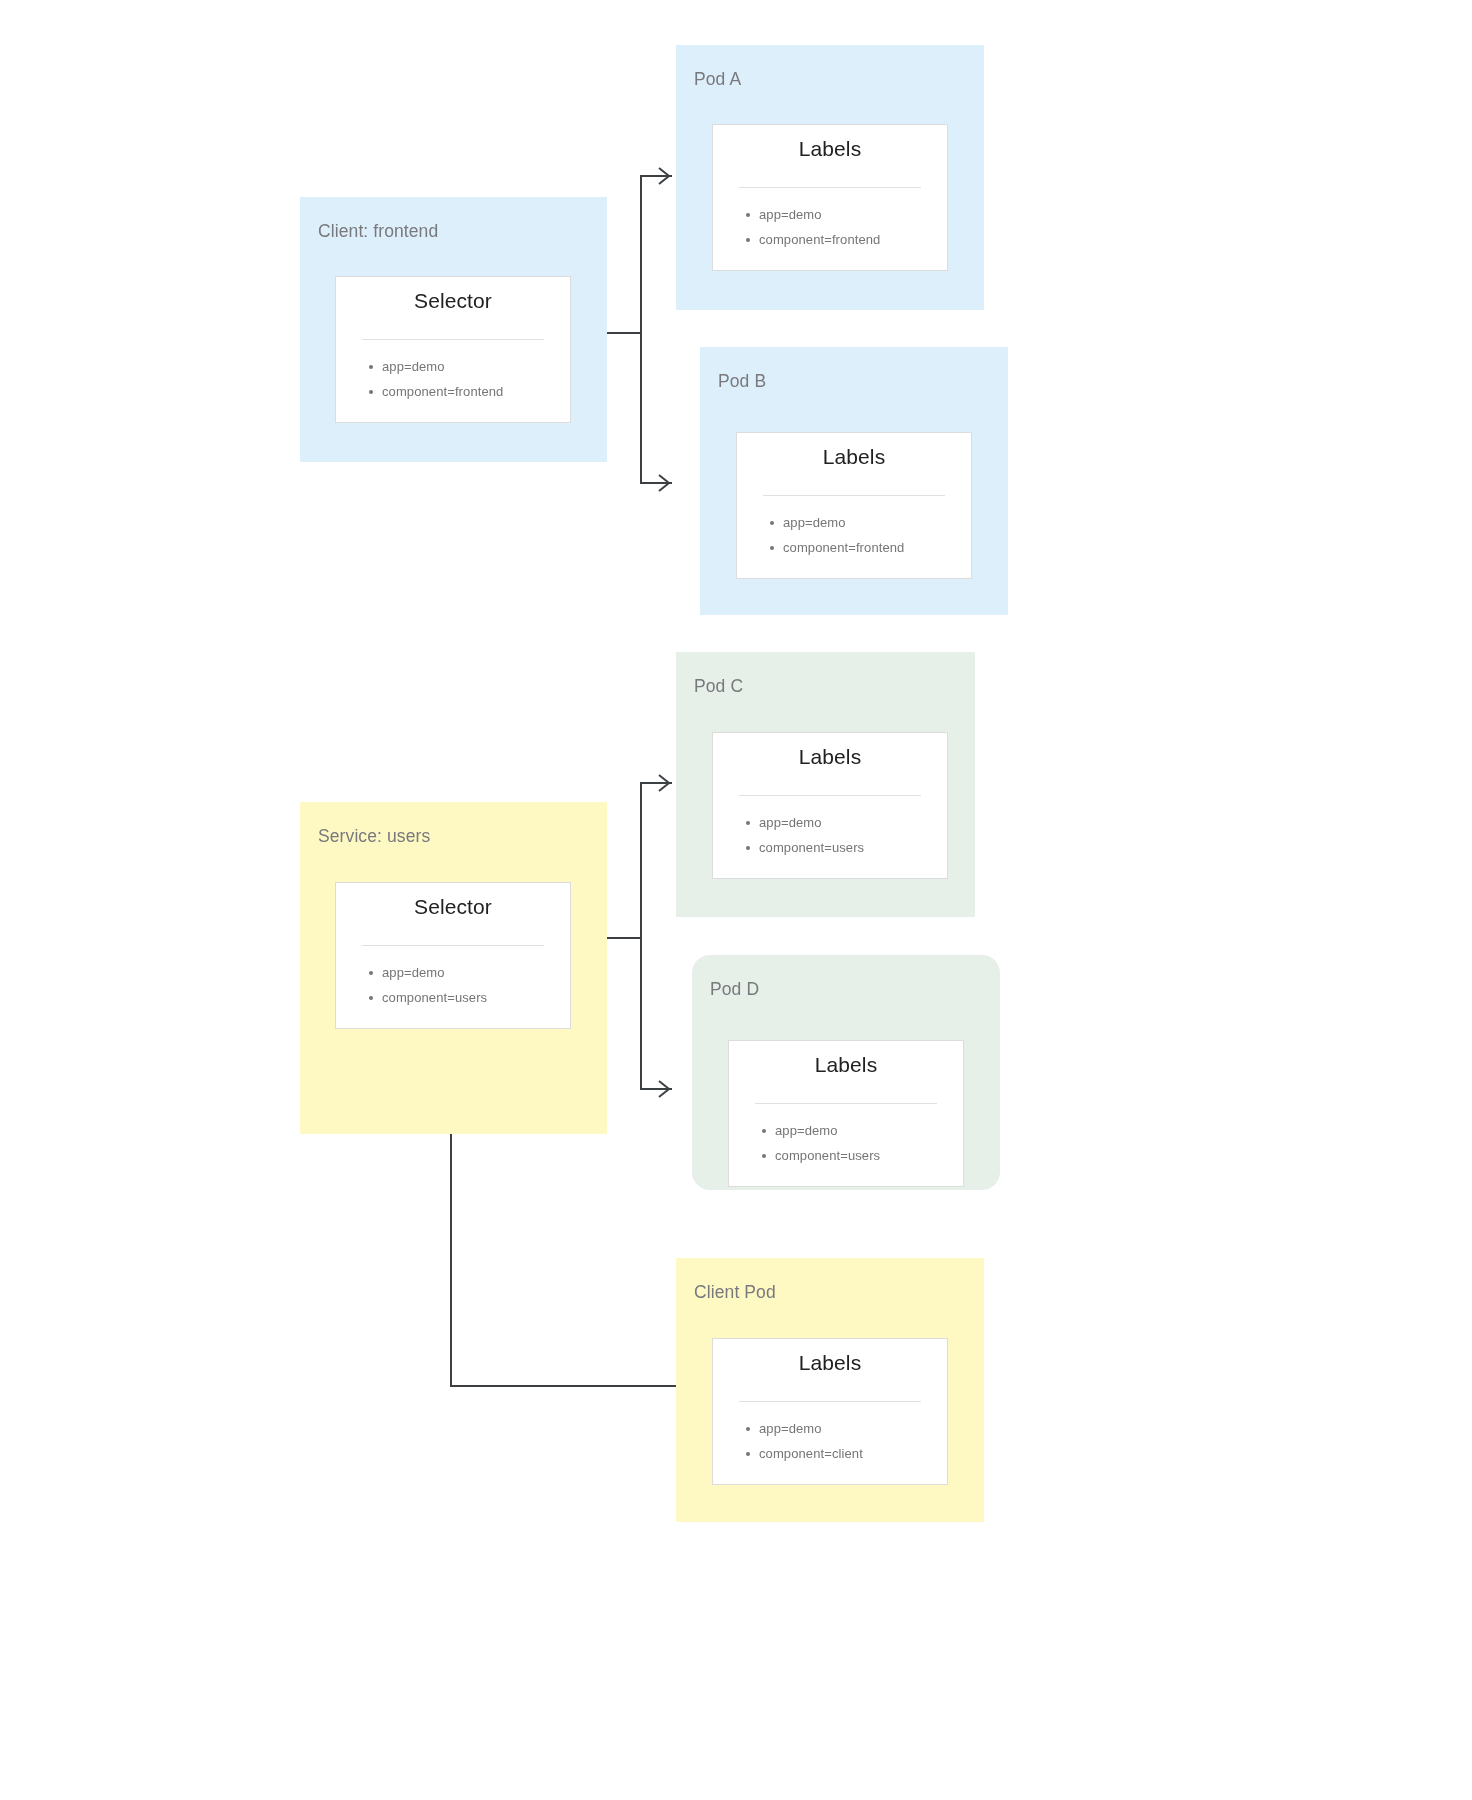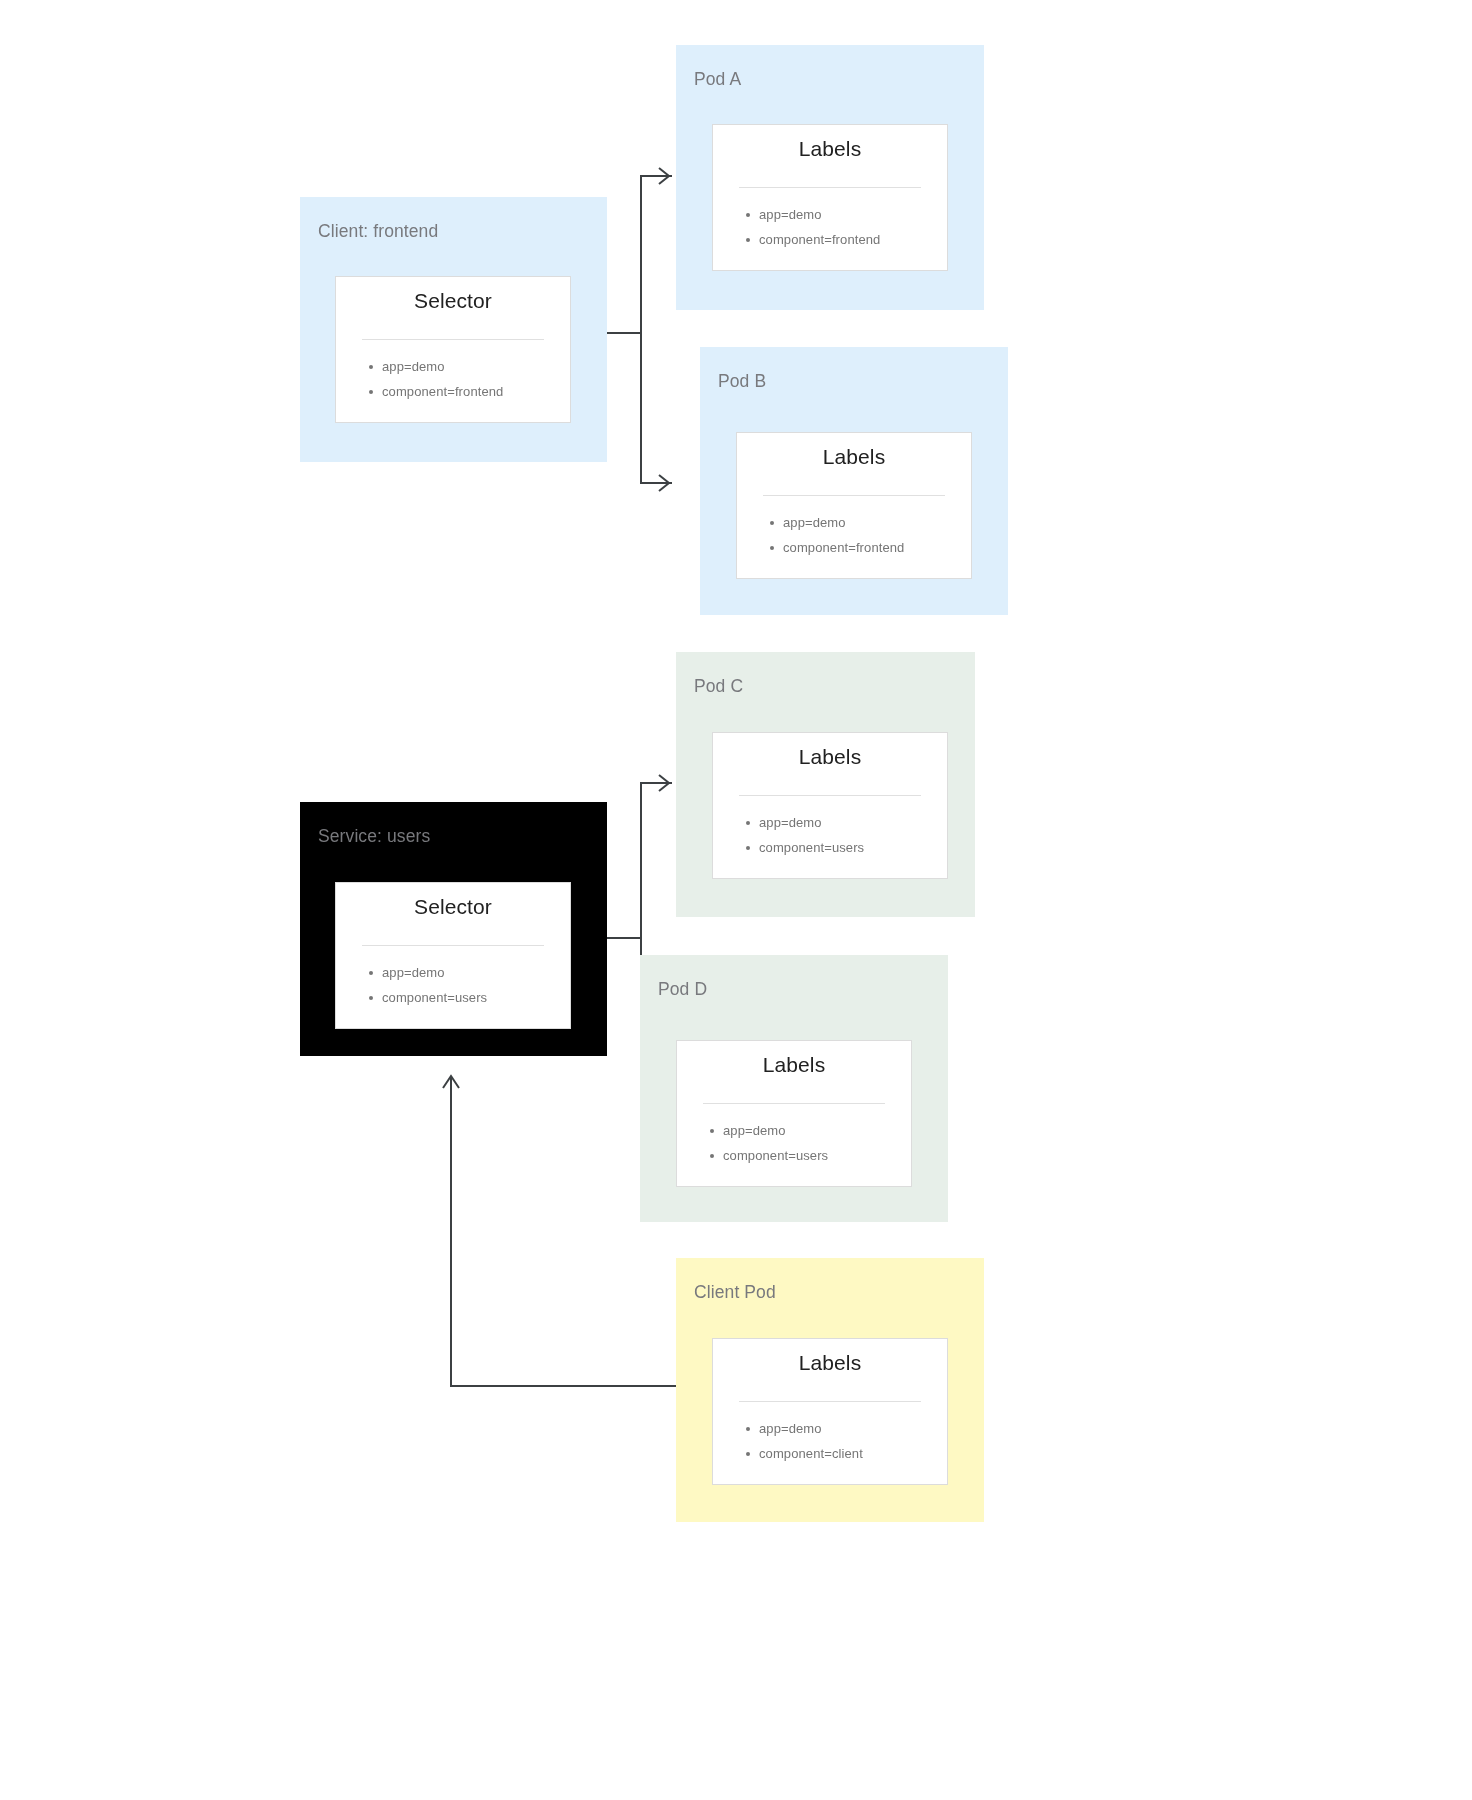--- a/index.html
+++ b/index.html
@@ -121,21 +121,21 @@
     <div class="card" style="left:35px; top:79px; width:236px; height:147px;">
       <div class="card-title">Selector</div>
       <div class="card-divider"></div>
       <ul class="card-list">
         <li>app=demo</li>
         <li>component=frontend</li>
       </ul>
     </div>
   </div>
 
-  <div class="group-box" style="left:300px; top:802px; width:307px; height:254px; background:#000000;">
+  <div class="group-box" style="left:300px; top:802px; width:307px; height:332px; background:#fef9c3;">
     <div class="group-title">Service: users</div>
     <div class="card" style="left:35px; top:80px; width:236px; height:147px;">
       <div class="card-title">Selector</div>
       <div class="card-divider"></div>
       <ul class="card-list">
         <li>app=demo</li>
         <li>component=users</li>
       </ul>
     </div>
   </div>
@@ -169,21 +169,21 @@
     <div class="card" style="left:36px; top:80px; width:236px; height:147px;">
       <div class="card-title">Labels</div>
       <div class="card-divider"></div>
       <ul class="card-list">
         <li>app=demo</li>
         <li>component=users</li>
       </ul>
     </div>
   </div>
 
-  <div class="group-box" style="left:640px; top:955px; width:308px; height:267px; background:#e7efe9;">
+  <div class="group-box" style="left:692px; top:955px; width:308px; height:235px; background:#e7efe9;border-radius:18px;">
     <div class="group-title">Pod D</div>
     <div class="card" style="left:36px; top:85px; width:236px; height:147px;">
       <div class="card-title">Labels</div>
       <div class="card-divider"></div>
       <ul class="card-list">
         <li>app=demo</li>
         <li>component=users</li>
       </ul>
     </div>
   </div>

